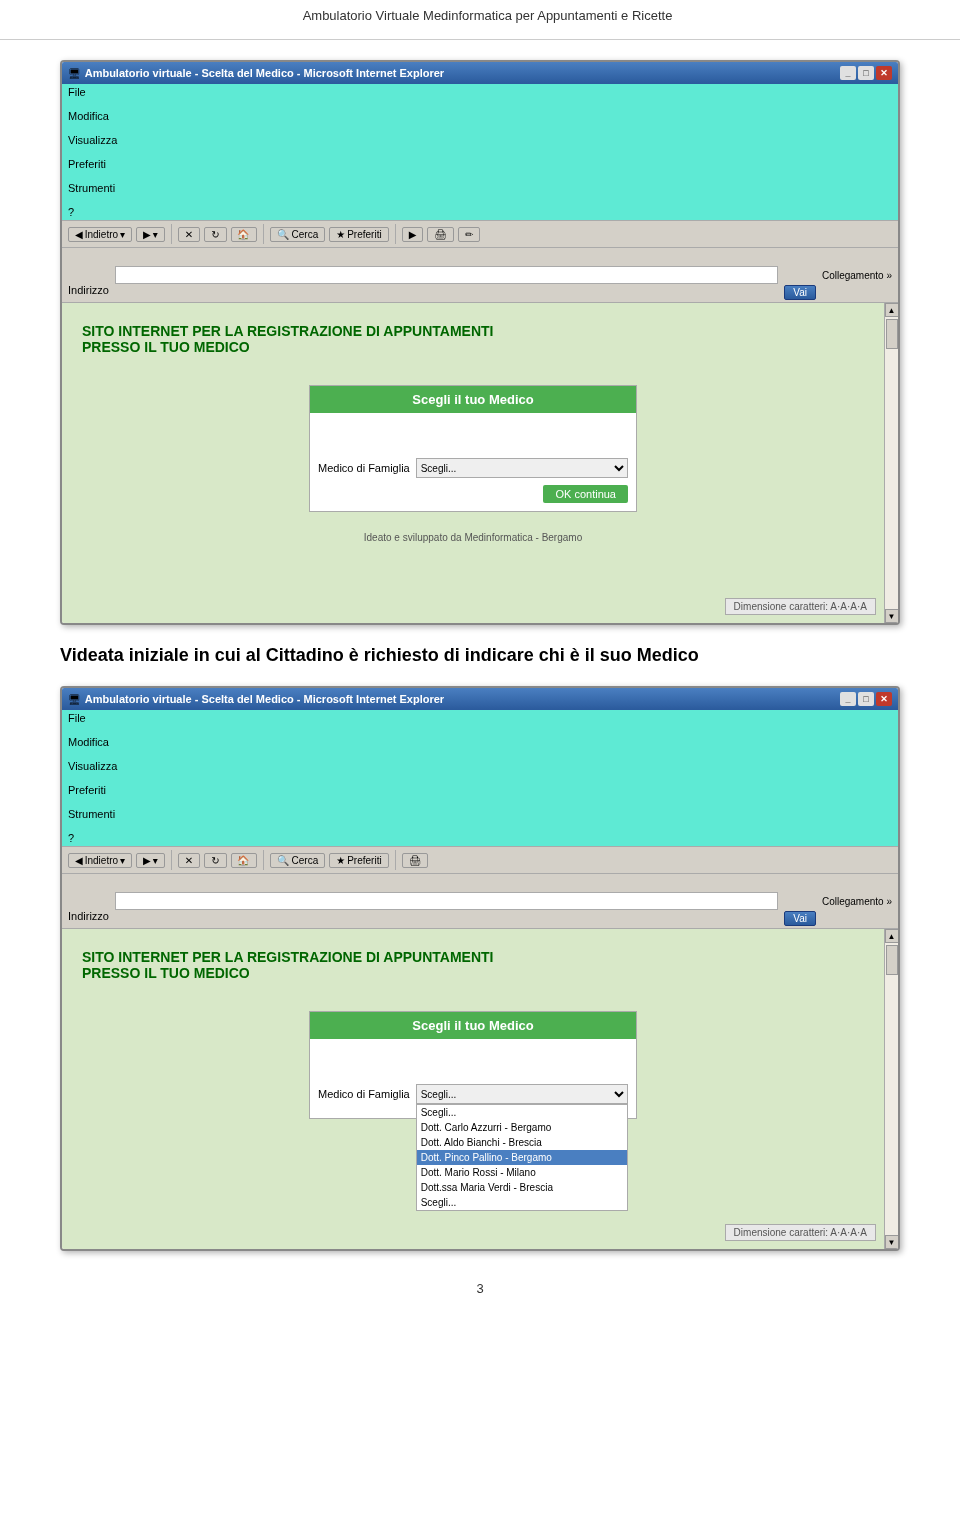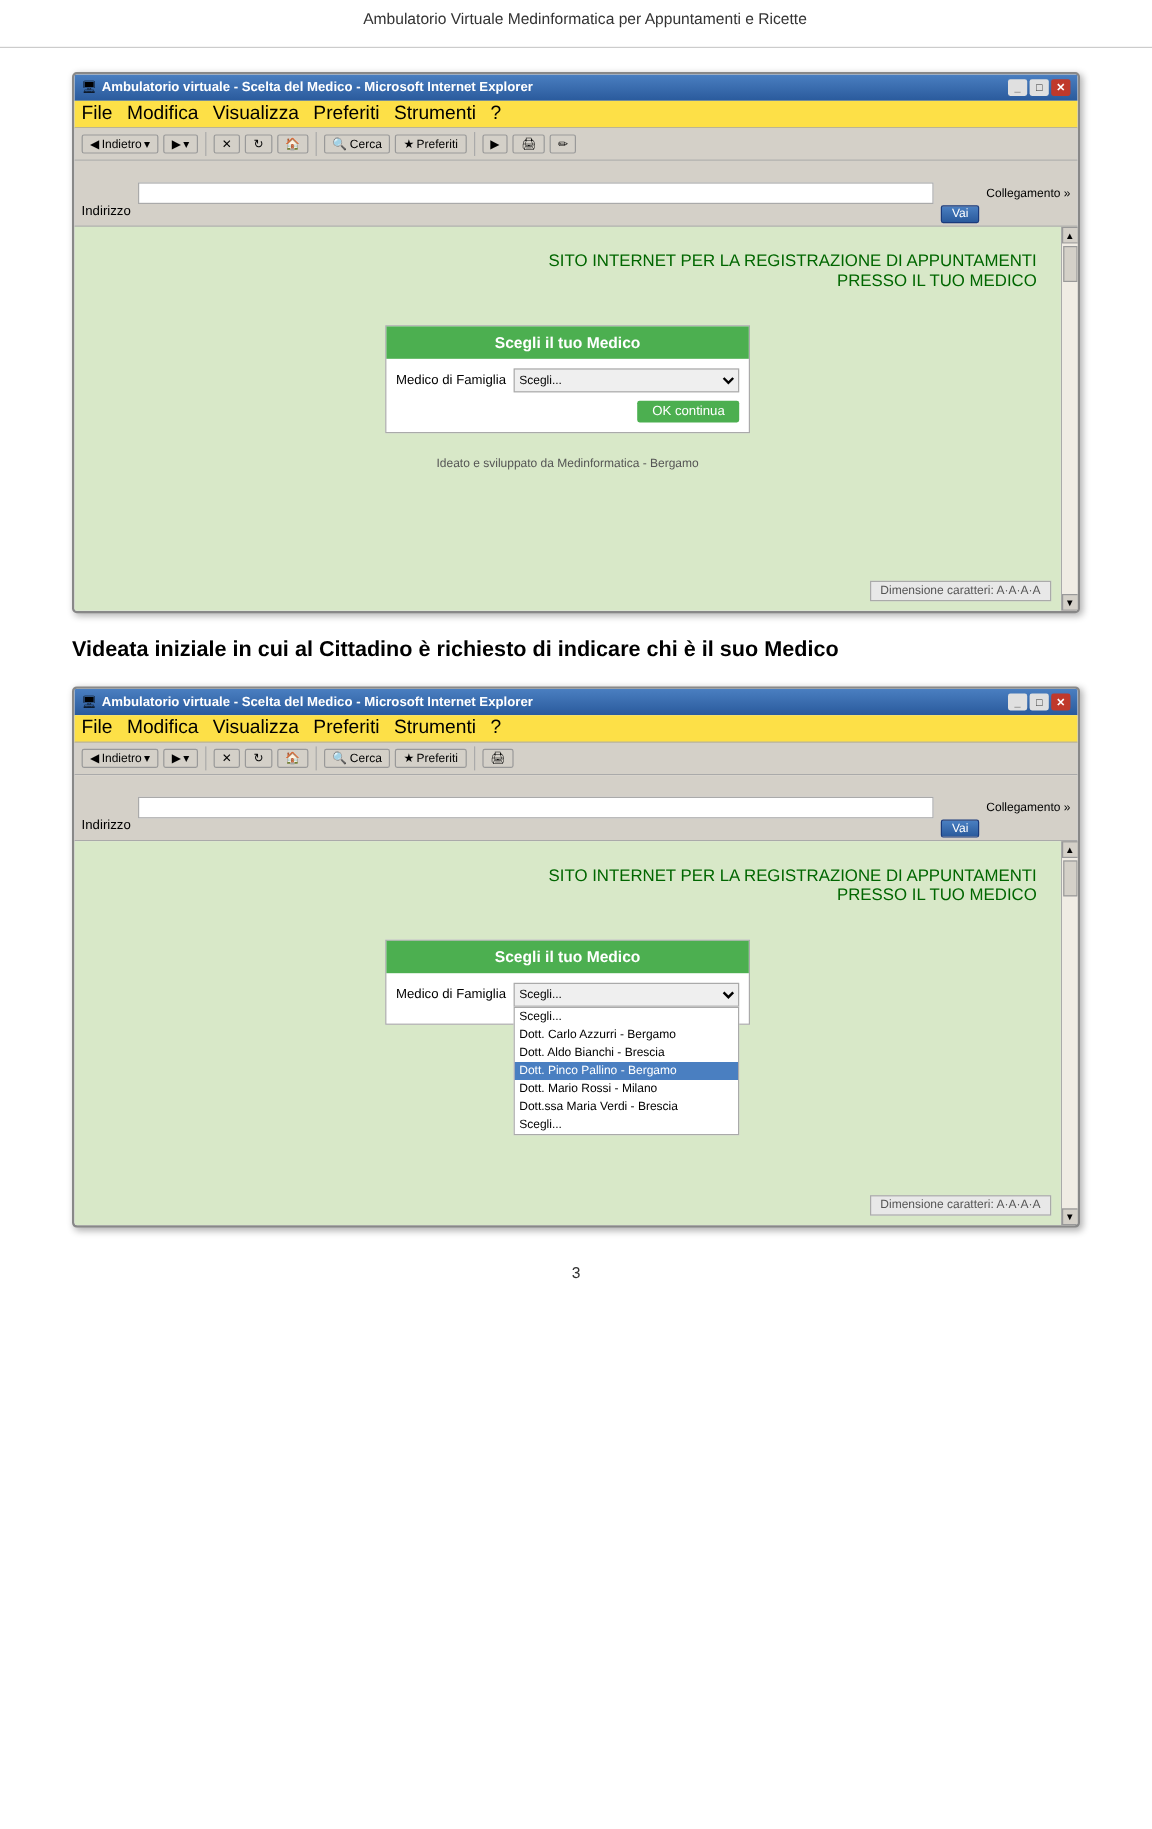--- a/index.html
+++ b/index.html
@@ -63,27 +63,28 @@
       font-size: 9px;
       cursor: pointer;
       font-weight: bold;
     }
     .btn-min { background: #e0e0e0; color: #333; }
     .btn-max { background: #e0e0e0; color: #333; }
     .btn-close { background: #c0392b; color: #fff; }
 
     
     .browser-menubar {
-      background: #fde047;
+      background: #5eead4;
       padding: 2px 6px;
       display: flex;
       gap: 12px;
-      font-size: 16px;
+      font-size: 11px;
       color: #000;
       border-bottom: 1px solid #aaa;
+      flex-direction: column;
     }
     .menu-item { cursor: pointer; }
 
     
     .browser-toolbar {
       background: #d4d0c8;
       padding: 3px 6px;
       display: flex;
       align-items: center;
       gap: 4px;
@@ -135,45 +136,46 @@
 
     
     .browser-content {
       background: #d8e8c8;
       min-height: 320px;
       padding: 20px;
       position: relative;
     }
 
     .site-title {
-      text-align: right;
+      text-align: left;
       color: #006600;
-      font-weight: normal;
+      font-weight: bold;
       font-size: 14px;
       margin-bottom: 30px;
       text-transform: uppercase;
     }
 
     .select-doctor-box {
       background: #fff;
       border: 1px solid #aaa;
-      width: 304px;
+      width: 328px;
       margin: 0 auto;
       padding: 0;
     }
     .select-doctor-header {
       background: #4caf50;
       color: #fff;
       text-align: center;
       padding: 6px;
       font-size: 13px;
       font-weight: bold;
     }
     .select-doctor-body {
       padding: 8px;
+      margin-top: 37px;
     }
     .doctor-row {
       display: flex;
       align-items: center;
       gap: 6px;
       margin-bottom: 6px;
       font-size: 11px;
     }
     .doctor-label {
       font-size: 11px;

